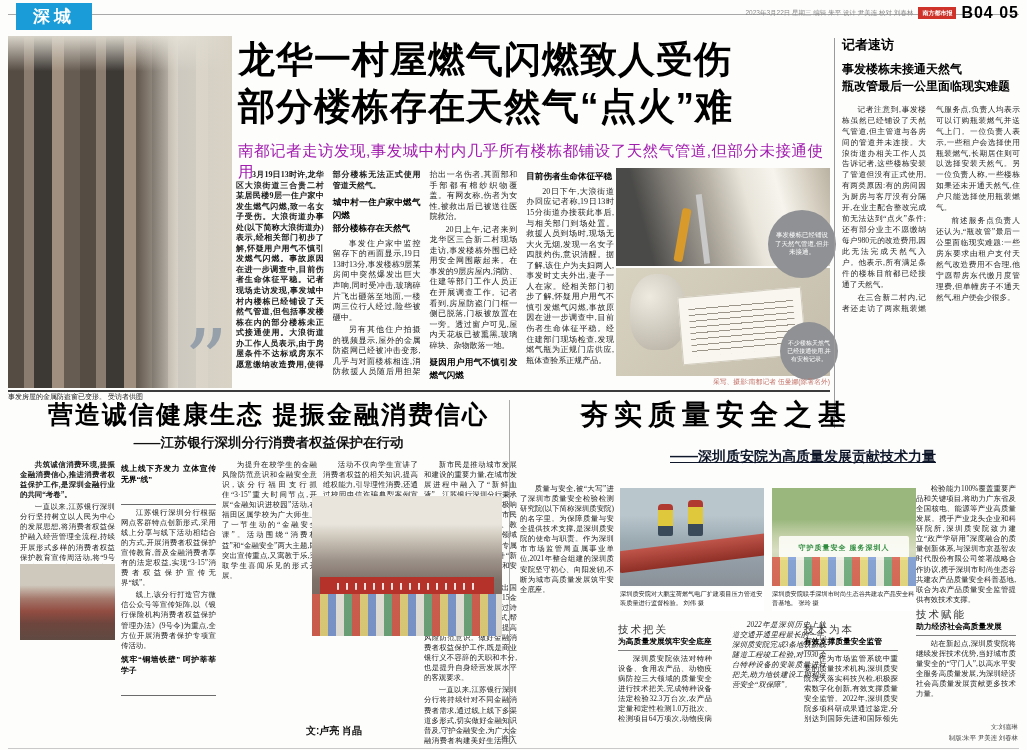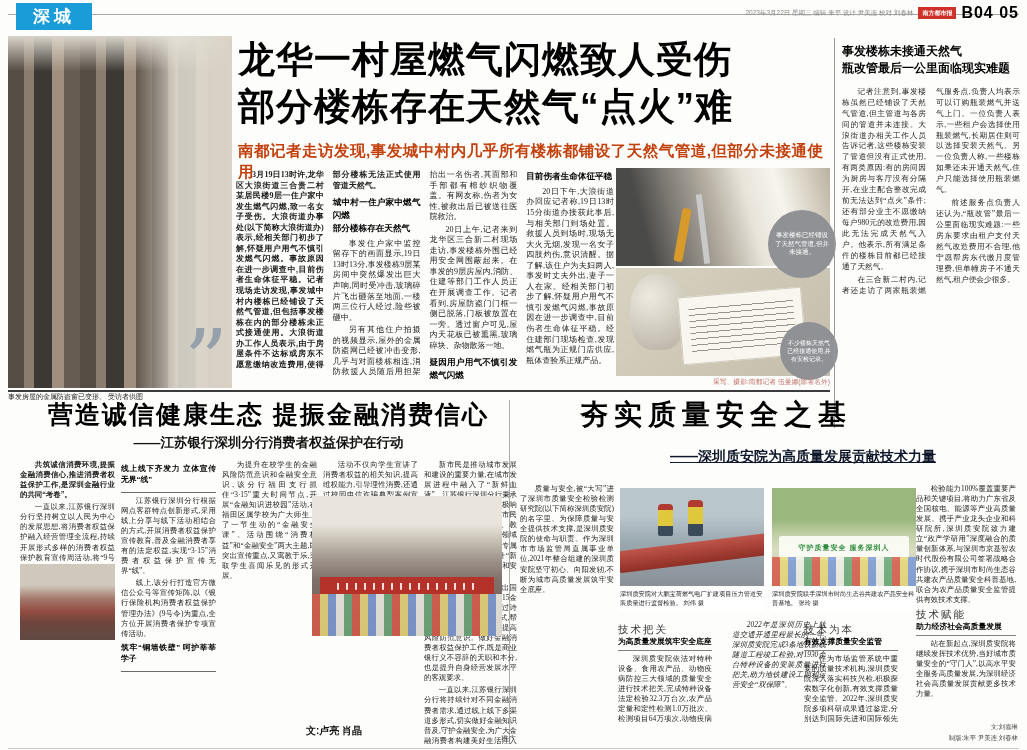--- a/index.html
+++ b/index.html
@@ -20,21 +20,21 @@
   .photo-building { left:8px; top:36px; width:224px; height:352px;
     background:
       linear-gradient(90deg, rgba(236,232,224,0) 58%, rgba(230,226,216,.85) 76%, #d9d3c6 100%),
       linear-gradient(180deg, #d9d4c9 0%, rgba(217,212,201,0) 10%),
       repeating-linear-gradient(90deg,#554c44 0 16px,#8a7c6e 16px 26px,#3c3834 26px 44px,#a08f7e 44px 56px,#675c52 56px 72px); }
   .quote-mark { left:184px; top:318px; font-family:"DejaVu Serif",serif; font-size:86px; line-height:1; color:#96a0aa; }
   .caption-left { left:8px; top:392px; width:220px; font-size:7px; color:#222; }
 
   .headline { left:238px; top:36px; width:594px; }
   .headline h1 { font-size:37px; font-weight:900; color:#000; line-height:1.28; letter-spacing:1px; }
-  .deck { left:238px; top:141px; width:594px; font-size:15.5px; font-weight:700; color:#c2410c; letter-spacing:.5px; }
+  .deck { left:238px; top:141px; width:594px; font-size:15.5px; font-weight:400; color:#a21caf; letter-spacing:.5px; }
 
   .article-body { left:236px; top:170px; width:378px; height:218px; column-count:4; column-gap:9px;
     font-family:"Liberation Serif","DejaVu Serif",serif; font-size:8px; line-height:1.32; text-align:justify; color:#1b1b1b; overflow:hidden; }
   .article-body p { text-indent:2em; margin-bottom:2px; }
   .article-body p.lead { font-weight:700; }
   .art-sub { font-family:"Liberation Sans",sans-serif; font-weight:800; font-size:8.6px; line-height:1.5; margin:5px 0 4px; color:#000; }
 
   .photo-street { left:616px; top:168px; width:214px; height:98px;
     background:linear-gradient(75deg,#4a4a48 0 16%,#7e7a74 30%,#b8b2a6 48%,#e8e4da 62%,#f6f4ed 76%,#d5cec0 90%,#b9b2a2 100%); overflow:hidden; }
   .pipe-yellow { left:62px; top:40px; width:9px; height:54px; background:#d79a2b; transform:rotate(10deg); border-radius:3px; }
@@ -65,21 +65,21 @@
   .page-bottom-rule { left:8px; top:748px; width:1011px; height:1px; background:#c9c9c9; }
 
   
   .bank { left:8px; top:396px; width:497px; height:352px;margin-left:12px; }
   .bank-headline { left:0; top:2px; width:497px; text-align:center; font-size:25px; font-weight:900; letter-spacing:2px; color:#000; }
   .bank-sub { left:0; top:38px; width:497px; text-align:center; font-size:13.5px; font-weight:700; color:#111; }
   .news-col { position:absolute; font-family:"Liberation Serif","DejaVu Serif",serif; font-size:7.4px; line-height:1.36;
     text-align:justify; color:#222; overflow:hidden; }
   .news-col p { text-indent:2em; margin-bottom:2px; }
   .sec-sub { font-family:"Liberation Sans",sans-serif; font-weight:800; font-size:7.8px; line-height:1.4;
-    border-bottom:1px solid #6b6b6b; padding-bottom:6px; margin:4px 0 3px; text-indent:0; color:#000; }
+    border-bottom:1px solid #6b6b6b; padding-bottom:18px; margin:4px 0 3px; text-indent:0; color:#000; }
   .bank-colA { left:0; top:64px; width:95px; height:284px; }
   .bank-colB { left:101px; top:64px; width:95px; height:284px; }
   .bank-colC { left:202px; top:64px; width:95px; height:284px; }
   .bank-colD { left:303px; top:64px; width:95px; height:284px; }
   .bank-colE { left:404px; top:64px; width:93px; height:284px; }
   .bank-intro { font-weight:700; }
   .photo-bank-crowd { left:292px; top:100px; width:190px; height:140px;
     background:linear-gradient(180deg,#e9e5dd 0 20%,#cdc6ba 30%,#9d928a 46%,#7e716a 60%,#6b5a50 100%); overflow:hidden; }
   .banner-red { left:4%; top:58%; width:92%; height:12%; background:#b5322a;
     background-image:repeating-linear-gradient(90deg, rgba(255,255,255,.85) 0 2px, transparent 2px 9px); background-size:80% 40%; background-position:50% 55%; background-repeat:no-repeat; }
@@ -164,20 +164,21 @@
 <div class="abs photo-bottle">
   <div class="abs gas-bottle"></div>
   <div class="abs note-paper"></div>
 </div>
 <div class="abs bubble bubble1">事发楼栋已经铺设了天然气管道,但并未接通。</div>
 <div class="abs bubble bubble2">不少楼栋天然气已经接通使用,并有安检记录。</div>
 <div class="abs credit-line">采写、摄影:南都记者 伍曼娜(除署名外)</div>
 
 <div class="abs v-rule-sidebar"></div>
 <div class="abs sidebar">
+  <div class="sb-label">记者速访</div>
   <div class="sb-head">
     <span>事发楼栋未接通天然气</span><br>
     <span>瓶改管最后一公里面临现实难题</span>
   </div>
   <div class="sb-body">
     <p>记者注意到,事发楼栋虽然已经铺设了天然气管道,但主管道与各房间的管道并未连接。大浪街道办相关工作人员告诉记者,这些楼栋安装了管道但没有正式使用,有两类原因:有的房间因为厨房与客厅没有分隔开,在业主配合整改完成前无法达到“点火”条件;还有部分业主不愿缴纳每户980元的改造费用,因此无法完成天然气入户。他表示,所有满足条件的楼栋目前都已经接通了天然气。</p>
     <p>在三合新二村内,记者还走访了两家瓶装燃气服务点,负责人均表示可以订购瓶装燃气并送气上门。一位负责人表示,一些租户会选择使用瓶装燃气,长期居住则可以选择安装天然气。另一位负责人称,一些楼栋如果还未开通天然气,住户只能选择使用瓶装燃气。</p>
     <p>前述服务点负责人还认为,“瓶改管”最后一公里面临现实难题:一些房东要求由租户支付天然气改造费用不合理,他宁愿帮房东代缴月度管理费,但单幢房子不通天然气,租户便会少很多。</p>
   </div>
 </div>

